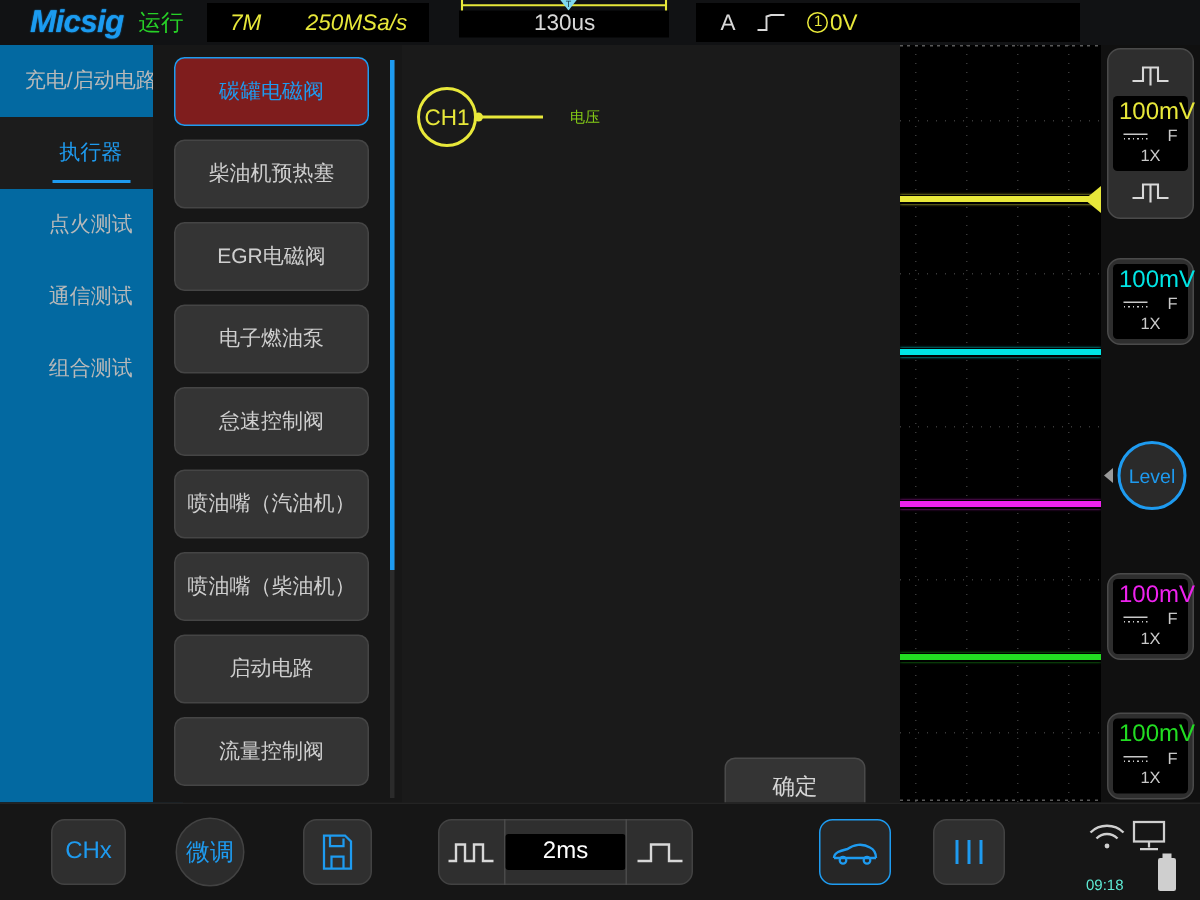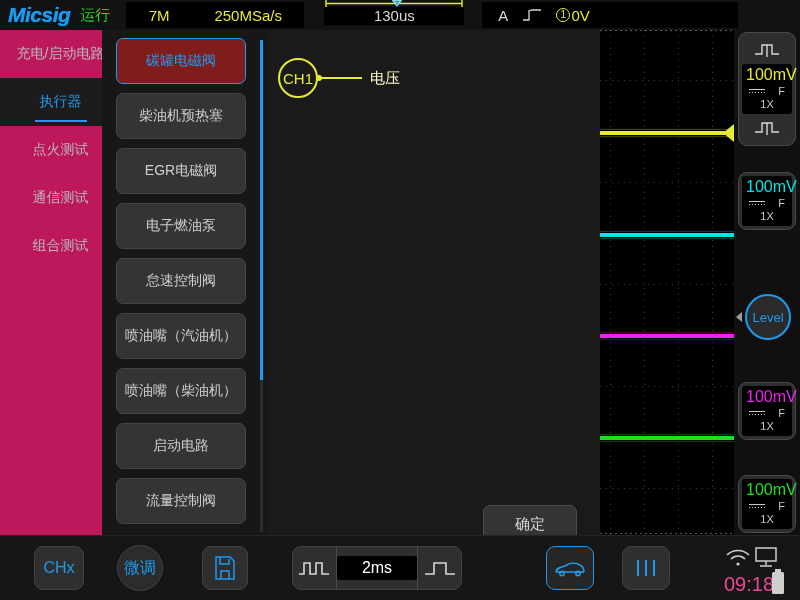--- a/index.html
+++ b/index.html
@@ -10,27 +10,27 @@
   }
   #root { position:relative; width:800px; height:600px; background:#0b0b0b; }
 
   
   .header {
     position:absolute; left:0; top:0; width:800px; height:30px;
     background:#111214; display:flex; align-items:center;
   }
   .brand {
     color:#1b9bf0; font-style:italic; font-weight:bold; font-size:21px;
-    letter-spacing:-0.5px; padding-left:8px; text-shadow:0 0 1px #1b9bf0;
+    letter-spacing:-0.5px; padding-left:20px; text-shadow:0 0 1px #1b9bf0;
   }
   .run-state { color:#27d127; font-size:15px; margin-left:10px; }
   .acq-box {
-    margin-left:16px; background:#000; height:26px; width:178px;
+    margin-left:16px; background:#000; height:26px; width:148px;
     display:flex; align-items:center; justify-content:space-around;
-    color:#e8e83a; font-size:15px;
+    color:#e8e83a; font-size:15px;font-style:italic;
   }
   .tpos-wrap {
     margin-left:20px; width:140px; height:40px; position:relative;
   }
   .tpos-bar {
     position:absolute; left:0; top:3px; width:140px; height:11px;
   }
   .tpos-val {
     position:absolute; left:0; top:12px; width:140px; height:18px;
     background:#000; color:#d8d8d8; font-size:15px; text-align:center; line-height:18px;
@@ -43,21 +43,21 @@
   .trig-src { color:#d8d8d8; }
   .trig-lvl { color:#e8e83a; display:flex; align-items:center; gap:1px; }
   .circ-num {
     display:inline-block; width:14px; height:14px; border:1px solid #e8e83a;
     border-radius:50%; font-size:10px; line-height:12px; text-align:center; color:#e8e83a;
   }
 
   
   .sidebar {
     position:absolute; left:0; top:30px; width:122px; height:505px;
-    background:#be185d; border-right:1px solid #2a2a2a;
+    background:#0369a1; border-right:1px solid #2a2a2a;
   }
   .side-item {
     height:48px; display:flex; align-items:center; justify-content:center;
     color:#b9b9b9; font-size:14px; position:relative;
   }
   .side-item.sel { color:#1e9bf0; background:#1c1c1c; }
   .side-item.sel::after {
     content:""; position:absolute; bottom:4px; left:50%; transform:translateX(-50%);
     width:52px; height:2px; background:#1e9bf0;
   }
@@ -92,21 +92,21 @@
   }
   .ch-circle {
     width:40px; height:40px; border-radius:50%; border:2px solid #e8e83a;
     color:#e8e83a; font-size:15px; display:flex; align-items:center; justify-content:center;
   }
   .ch-line { width:44px; height:2px; background:#e8e83a; position:relative; }
   .ch-line::before {
     content:""; position:absolute; left:-2px; top:-2px; width:6px; height:6px;
     border-radius:50%; background:#e8e83a;
   }
-  .ch-label { color:#fef9c3; font-size:15px; margin-left:8px; }
+  .ch-label { color:#84cc16; font-size:10px; margin-left:18px; }
   .ok-btn {
     position:absolute; left:215px; top:475px; width:94px; height:38px;
     border-radius:7px; background:#343434; border:1px solid #4a4a4a;
     color:#d5d5d5; font-size:15px;
     display:flex; align-items:center; justify-content:center;
   }
 
   
   .wave {
     position:absolute; left:600px; top:30px; width:134px; height:505px;
@@ -180,21 +180,21 @@
     position:absolute; top:10px; left:292px; width:170px; height:44px;
     border-radius:9px; background:#2f2f2f; border:1px solid #424242;
     display:flex; align-items:center;
   }
   .tb-cell { flex:1; display:flex; align-items:center; justify-content:center; height:100%; }
   .tb-sep { width:1px; height:44px; background:#4a4a4a; }
   .tb-val { background:#000; color:#fff; font-size:16px; padding:3px 25px; border-radius:2px; }
   .status {
     position:absolute; right:6px; top:6px; width:70px; height:56px; color:#cfcfcf;
   }
-  .clock { position:absolute; left:0; bottom:2px; font-size:20px; color:#ec4899; }
+  .clock { position:absolute; left:0; bottom:2px; font-size:10px; color:#5eead4; }
 </style>
 </head>
 <body>
 
 <div id="root">
 
   <div class="header">
     <div class="brand">Micsig</div>
     <div class="run-state">运行</div>
 

